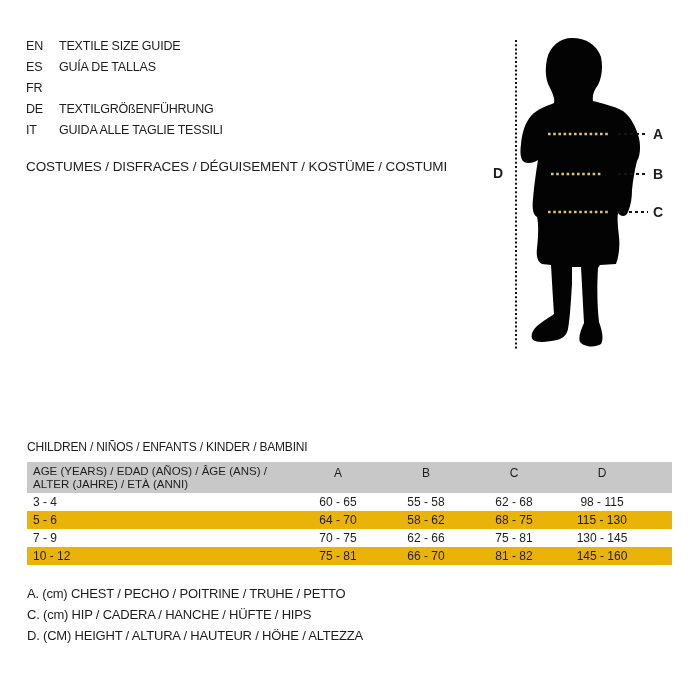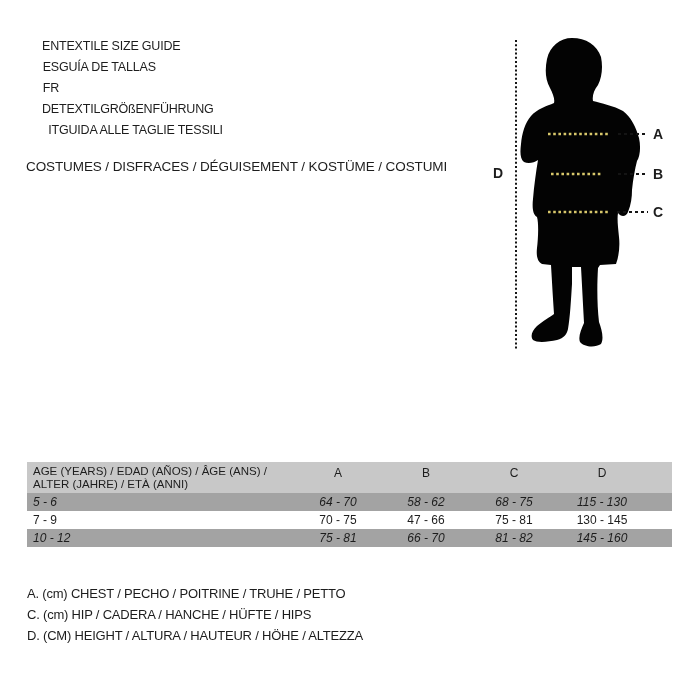--- a/index.html
+++ b/index.html
@@ -6,42 +6,42 @@
   #canvas{
     position:relative;width:700px;height:700px;background:#ffffff;overflow:hidden;
     font-family:"Liberation Sans","DejaVu Sans",sans-serif;
     color:#1d1d1d;-webkit-font-smoothing:antialiased;
   }
   .abs{position:absolute;}
 
   
   .lang-list{left:26px;top:36px;}
   .lang-row{display:flex;height:20.8px;align-items:center;font-size:12.5px;letter-spacing:-0.2px;}
-  .lang-code{width:33px;flex:0 0 33px;text-align:right;}
+  .lang-code{width:33px;flex:0 0 33px;}
   .lang-label{white-space:nowrap;}
 
   
   .heading{left:26px;top:159px;font-size:13.5px;font-weight:normal;letter-spacing:-0.1px;white-space:nowrap;}
 
   
   .measure-label{font-size:14px;font-weight:bold;width:16px;text-align:center;line-height:16px;}
   .lbl-a{left:650px;top:126px;}
   .lbl-b{left:650px;top:166px;}
   .lbl-c{left:650px;top:204px;}
   .lbl-d{left:490px;top:165px;}
 
   
   .table-title{left:27px;top:440px;font-size:12px;letter-spacing:-0.2px;white-space:nowrap;}
   .size-table{left:27px;top:462px;width:645px;font-size:12px;}
   .t-row{display:grid;grid-template-columns:267px 88px 88px 88px 88px 26px;}
   .t-header{background:#c8c8c8;height:31px;font-size:11.5px;}
   .t-header .age-head{padding:3px 0 0 6px;line-height:13px;}
   .t-header .col-letter{text-align:center;padding-top:4px;font-size:12px;}
   .t-data{height:18px;align-items:center;}
-  .t-data.alt{background:#a3a3a3;font-style:italic;}
+  .t-data.alt{background:#eab308;}
   .t-data .cell-age{padding-left:6px;}
   .t-data .cell-val{text-align:center;}
   .t-data > div{line-height:18px;}
 
   
   .legend{left:27px;top:583px;font-size:13px;letter-spacing:-0.2px;}
   .legend-line{height:21px;line-height:21px;white-space:nowrap;}
 
   
   .figure-svg{left:470px;top:20px;width:230px;height:340px;}
@@ -128,46 +128,55 @@
 
     <line x1="548" y1="212" x2="610" y2="212" stroke="#d8c76b" stroke-width="2.4" stroke-dasharray="2.6 2.6"></line>
     <line x1="617" y1="212" x2="648" y2="212" stroke="#141414" stroke-width="2" stroke-dasharray="3 3"></line>
   </svg>
 
   <div class="abs measure-label lbl-a">A</div>
   <div class="abs measure-label lbl-b">B</div>
   <div class="abs measure-label lbl-c">C</div>
   <div class="abs measure-label lbl-d">D</div>
 
+  <div class="abs table-title">CHILDREN / NIÑOS / ENFANTS / KINDER / BAMBINI</div>
 
   <div class="abs size-table">
     <div class="t-row t-header">
       <div class="age-head">
         <div>AGE (YEARS) / EDAD (AÑOS) / ÂGE (ANS) /</div>
         <div>ALTER (JAHRE) / ETÀ (ANNI)</div>
       </div>
       <div class="col-letter">A</div>
       <div class="col-letter">B</div>
       <div class="col-letter">C</div>
       <div class="col-letter">D</div>
       <div></div>
     </div>
 
+    <div class="t-row t-data">
+      <div class="cell-age">3 - 4</div>
+      <div class="cell-val">60 - 65</div>
+      <div class="cell-val">55 - 58</div>
+      <div class="cell-val">62 - 68</div>
+      <div class="cell-val">98 - 115</div>
+      <div></div>
+    </div>
     <div class="t-row t-data alt">
       <div class="cell-age">5 - 6</div>
       <div class="cell-val">64 - 70</div>
       <div class="cell-val">58 - 62</div>
       <div class="cell-val">68 - 75</div>
       <div class="cell-val">115 - 130</div>
       <div></div>
     </div>
     <div class="t-row t-data">
       <div class="cell-age">7 - 9</div>
       <div class="cell-val">70 - 75</div>
-      <div class="cell-val">47 - 66</div>
+      <div class="cell-val">62 - 66</div>
       <div class="cell-val">75 - 81</div>
       <div class="cell-val">130 - 145</div>
       <div></div>
     </div>
     <div class="t-row t-data alt">
       <div class="cell-age">10 - 12</div>
       <div class="cell-val">75 - 81</div>
       <div class="cell-val">66 - 70</div>
       <div class="cell-val">81 - 82</div>
       <div class="cell-val">145 - 160</div>

